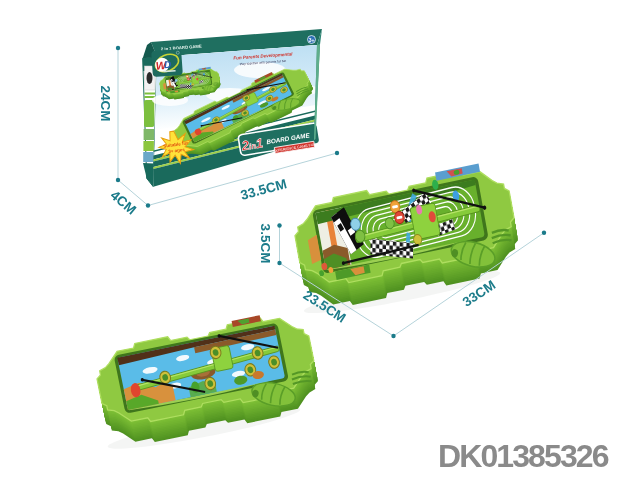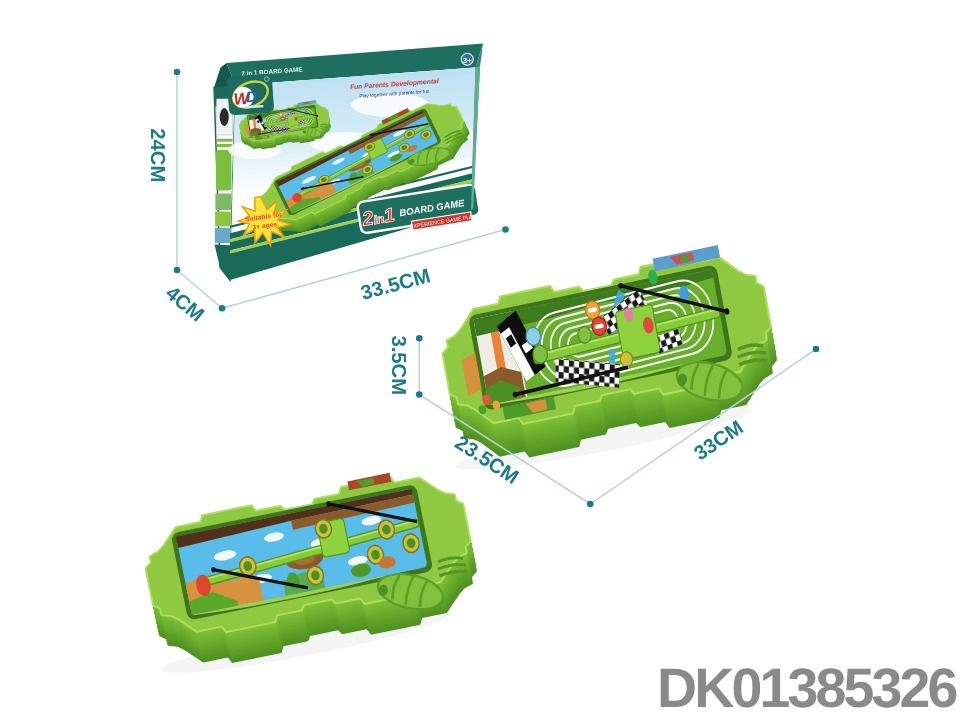--- a/index.html
+++ b/index.html
@@ -325,13 +325,13 @@
 <div class="dim" style="left:109px;top:195px;transform:rotate(40deg);transform-origin:center;">4CM</div>
 
 <div class="dim" style="left:240px;top:182px;transform:rotate(-15deg);transform-origin:center;">33.5CM</div>
 
 <div class="dim" style="left:246px;top:236px;transform:rotate(90deg);transform-origin:center;">3.5CM</div>
 
 <div class="dim" style="left:301px;top:299px;transform:rotate(33deg);transform-origin:center;">23.5CM</div>
 
 <div class="dim" style="left:461px;top:286px;transform:rotate(-34deg);transform-origin:center;">33CM</div>
 
-<div style="position:absolute;left:438px;top:438px;font-size:37px;font-weight:bold;color:#8a8a8a;letter-spacing:-1.9px;">DK01385326</div>
+<div style="position:absolute;left:438px;top:438px;font-size:32px;font-weight:bold;color:#8a8a8a;letter-spacing:-1.9px;">DK01385326</div>
 
 </body></html>

